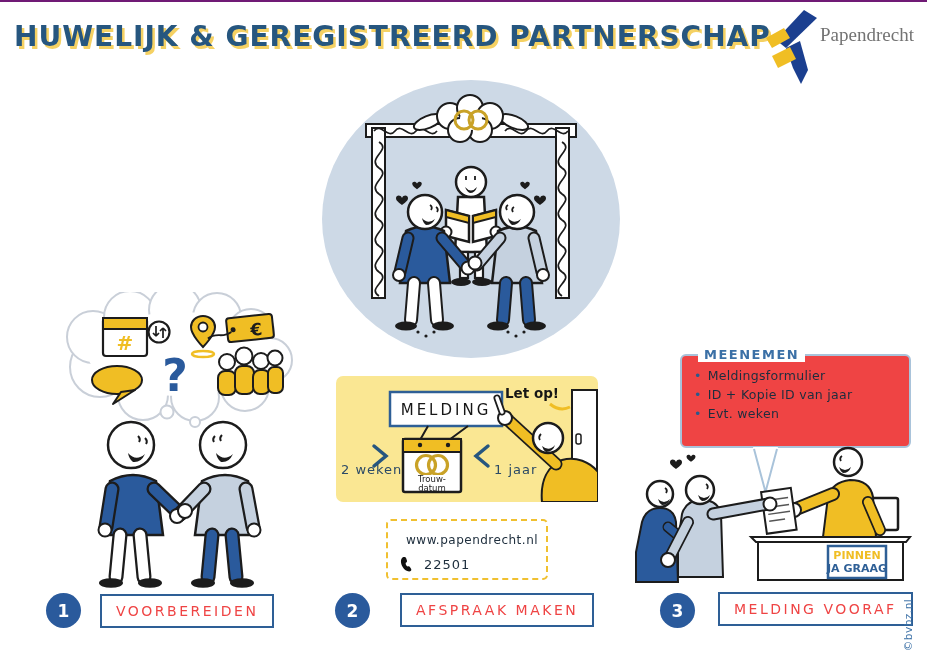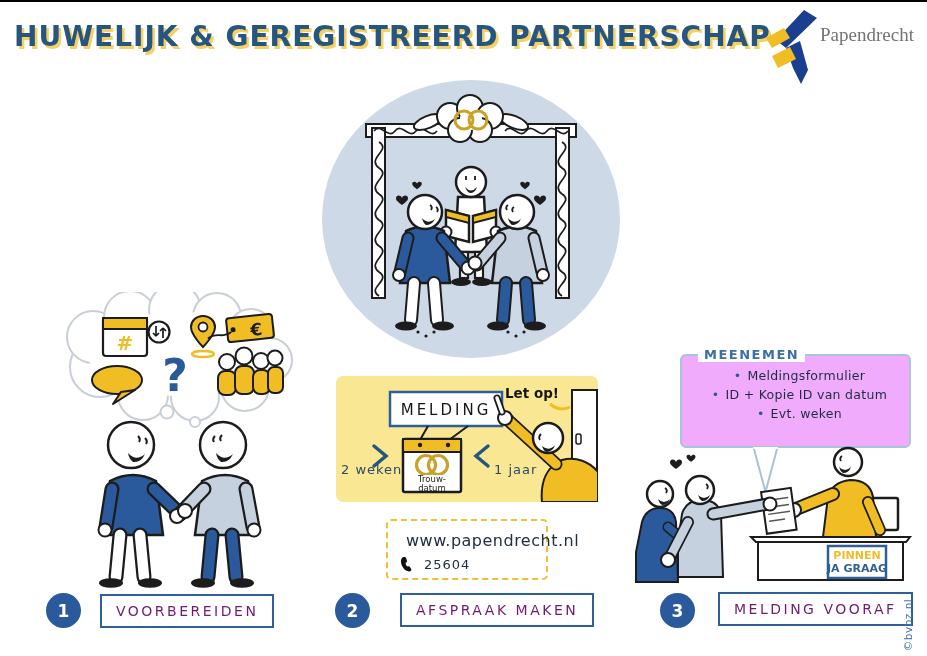--- a/index.html
+++ b/index.html
@@ -1,63 +1,63 @@
 <!DOCTYPE html>
 <html><head>
 <meta charset="utf-8">
 <style>
   * { margin:0; padding:0; box-sizing:border-box; }
   html,body { background:#fff; }
   #page {
     position:relative; width:927px; height:656px; background:#ffffff;
     font-family:"DejaVu Sans", sans-serif; overflow:hidden;
-    border-top:2px solid #000000;
+    border-top:2px solid #701a75;
   }
   .abs { position:absolute; }
 
   
   #title {
     left:14px; top:18px; font-size:28px; font-weight:bold; letter-spacing:1px;
     color:#26567f; text-shadow:2.5px 2.5px 0 #f5d163; white-space:nowrap;
   }
   #logo-text {
     left:820px; top:22px; font-family:"Liberation Serif", serif;
     font-size:19px; color:#737373;
   }
 
   
   #contact-box {
     left:386px; top:517px; width:162px; height:61px; background:#fff;
     border:2.5px dashed #f0c030; border-radius:5px; padding:7px 8px 0 10px;
   }
   .contact-row { display:flex; align-items:center; gap:8px; height:24px; }
-  .contact-row .txt { font-size:16px; color:#20303f; letter-spacing:0.5px; }
+  .contact-row .txt { font-size:12px; color:#20303f; letter-spacing:0.5px; }
 
   
   #meenemen {
-    left:680px; top:352px; width:231px; height:94px; background:#f0abfc;
+    left:680px; top:352px; width:231px; height:94px; background:#ef4444;
     border:2px solid #a9c3da; border-radius:6px;
   }
   #meenemen-title {
     position:absolute; top:-9px; left:16px; background:#fff; padding:0 6px;
     color:#3b70a6; font-size:13px; font-weight:bold; letter-spacing:1.5px;
   }
-  #meenemen ul { list-style:none; padding:11px 4px 0 12px;text-align:center; }
+  #meenemen ul { list-style:none; padding:11px 4px 0 12px; }
   #meenemen li {
     font-size:12.5px; color:#1d2d3e; line-height:1.5; letter-spacing:0.3px;
   }
   #meenemen li::before { content:"•"; color:#2b5a8c; margin-right:6px; }
 
   
   .step-num {
     width:35px; height:35px; border-radius:50%; background:#2a5a9c; color:#fff;
     font-size:17px; font-weight:bold; display:flex; align-items:center; justify-content:center;
   }
   .step-label {
-    height:34px; background:#fff; border:2px solid #2e5f96; color:#701a75;
+    height:34px; background:#fff; border:2px solid #2e5f96; color:#ef4444;
     font-size:14px; letter-spacing:2.5px; display:flex; align-items:center;
     padding:0 14px; white-space:nowrap;
   }
 
   #credit {
     left:880px; top:616px; width:58px; height:14px; transform:rotate(-90deg);
     font-size:10.5px; color:#3b70a6; letter-spacing:0.5px; text-align:center;
   }
   svg { display:block; }
 </style>
@@ -333,29 +333,29 @@
         <circle cx="12" cy="12" r="10" fill="#2a5a9c" stroke="#1c1c1c" stroke-width="2"></circle>
         <path d="M4 9 C9 4 15 5 20 9 C15 12 8 12 4 9 Z" fill="#fff"></path>
         <path d="M6 16 C11 13 17 14 20 16 C15 20 9 20 6 16 Z" fill="#fff"></path>
       </svg>
       <span class="txt">www.papendrecht.nl</span>
     </div>
     <div class="contact-row">
       <svg width="18" height="20" viewBox="0 0 20 24">
         <path d="M5 16 C2 11 2 6 5 4 C6.5 3 8.5 3.5 9 5 L10 8 C10.3 9 9.5 10 8.5 10.5 C8 12 9 14 10.5 15 C11.5 14.5 13 14.5 13.5 15.5 L15 18 C15.7 19.5 14.5 21 12.5 21 C9.5 21 6.8 19 5 16 Z" fill="#111"></path>
       </svg>
-      <span class="txt" style="font-size:13px; letter-spacing:1px;">25604</span>
+      <span class="txt" style="font-size:13px; letter-spacing:1px;">22501</span>
     </div>
   </div>
 
   <div id="meenemen" class="abs">
     <span id="meenemen-title">MEENEMEN</span>
     <ul>
       <li><span>Meldingsformulier</span></li>
-      <li><span>ID + Kopie ID van datum</span></li>
+      <li><span>ID + Kopie ID van jaar</span></li>
       <li><span>Evt. weken</span></li>
     </ul>
   </div>
 
   <svg class="abs" style="left:618px; top:440px;" width="305" height="158" viewBox="0 0 305 158">
     <defs>
       <path id="hrt2" d="M0 2 C-1.5 -1.5 -6 -1 -6 2.2 C-6 4.8 -2.5 7 0 9 C2.5 7 6 4.8 6 2.2 C6 -1 1.5 -1.5 0 2 Z"></path>
     </defs>
     <polygon points="135,5 160,5 147.5,50" fill="#fff"></polygon>
     <path d="M136 7 L147.5 50 L159 7" stroke="#a9c3da" stroke-width="2" fill="none"></path>

